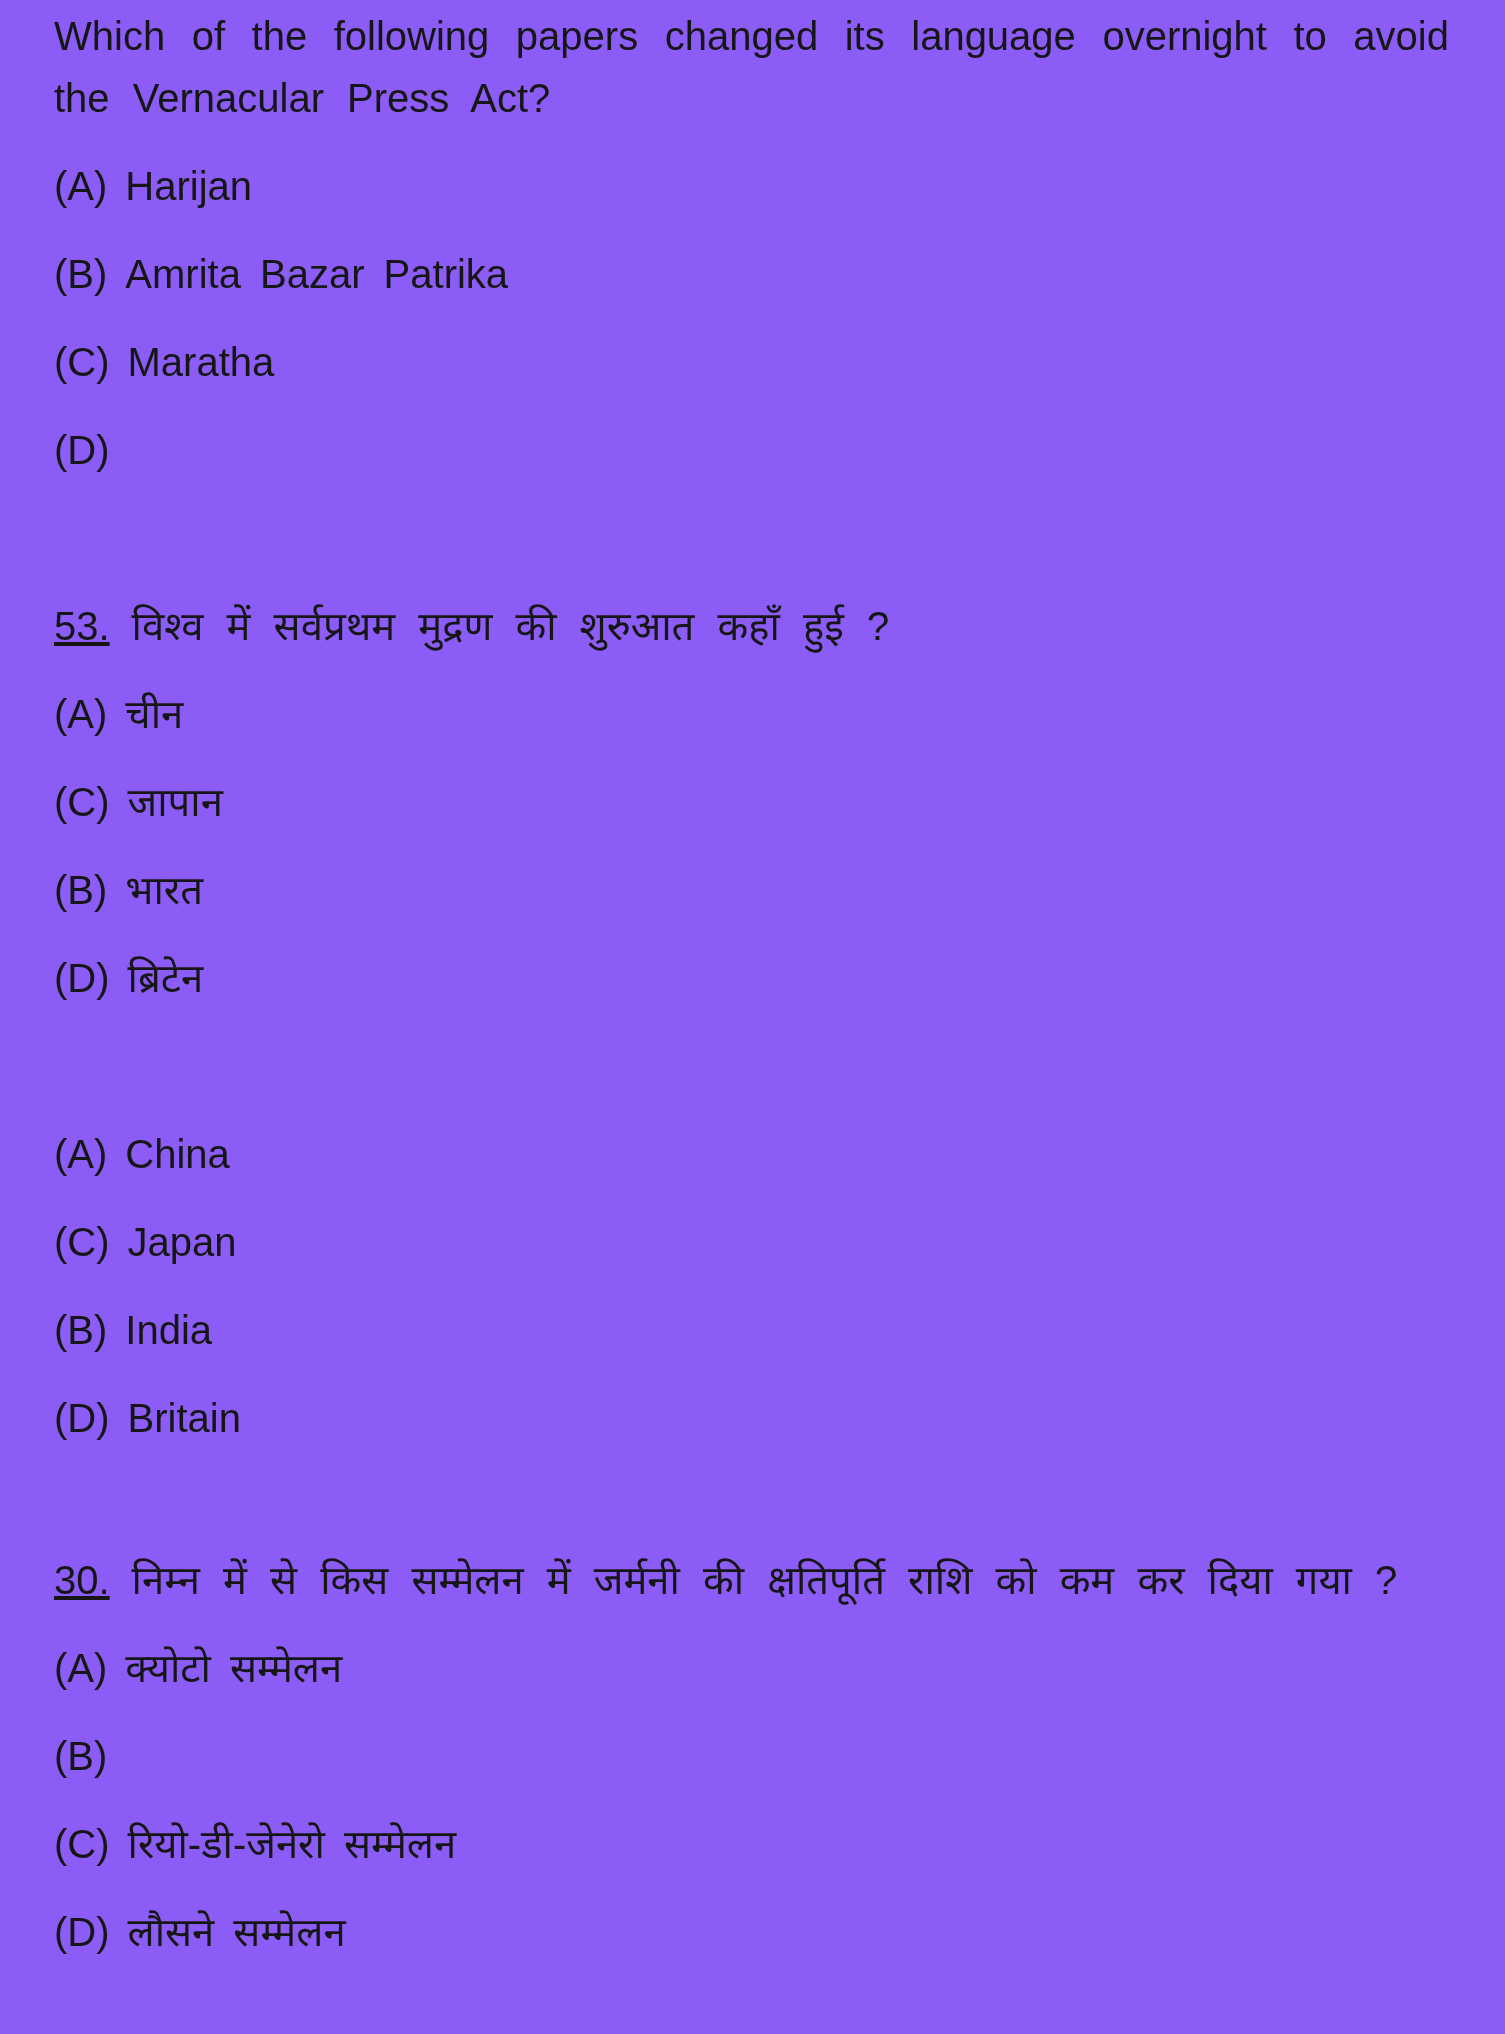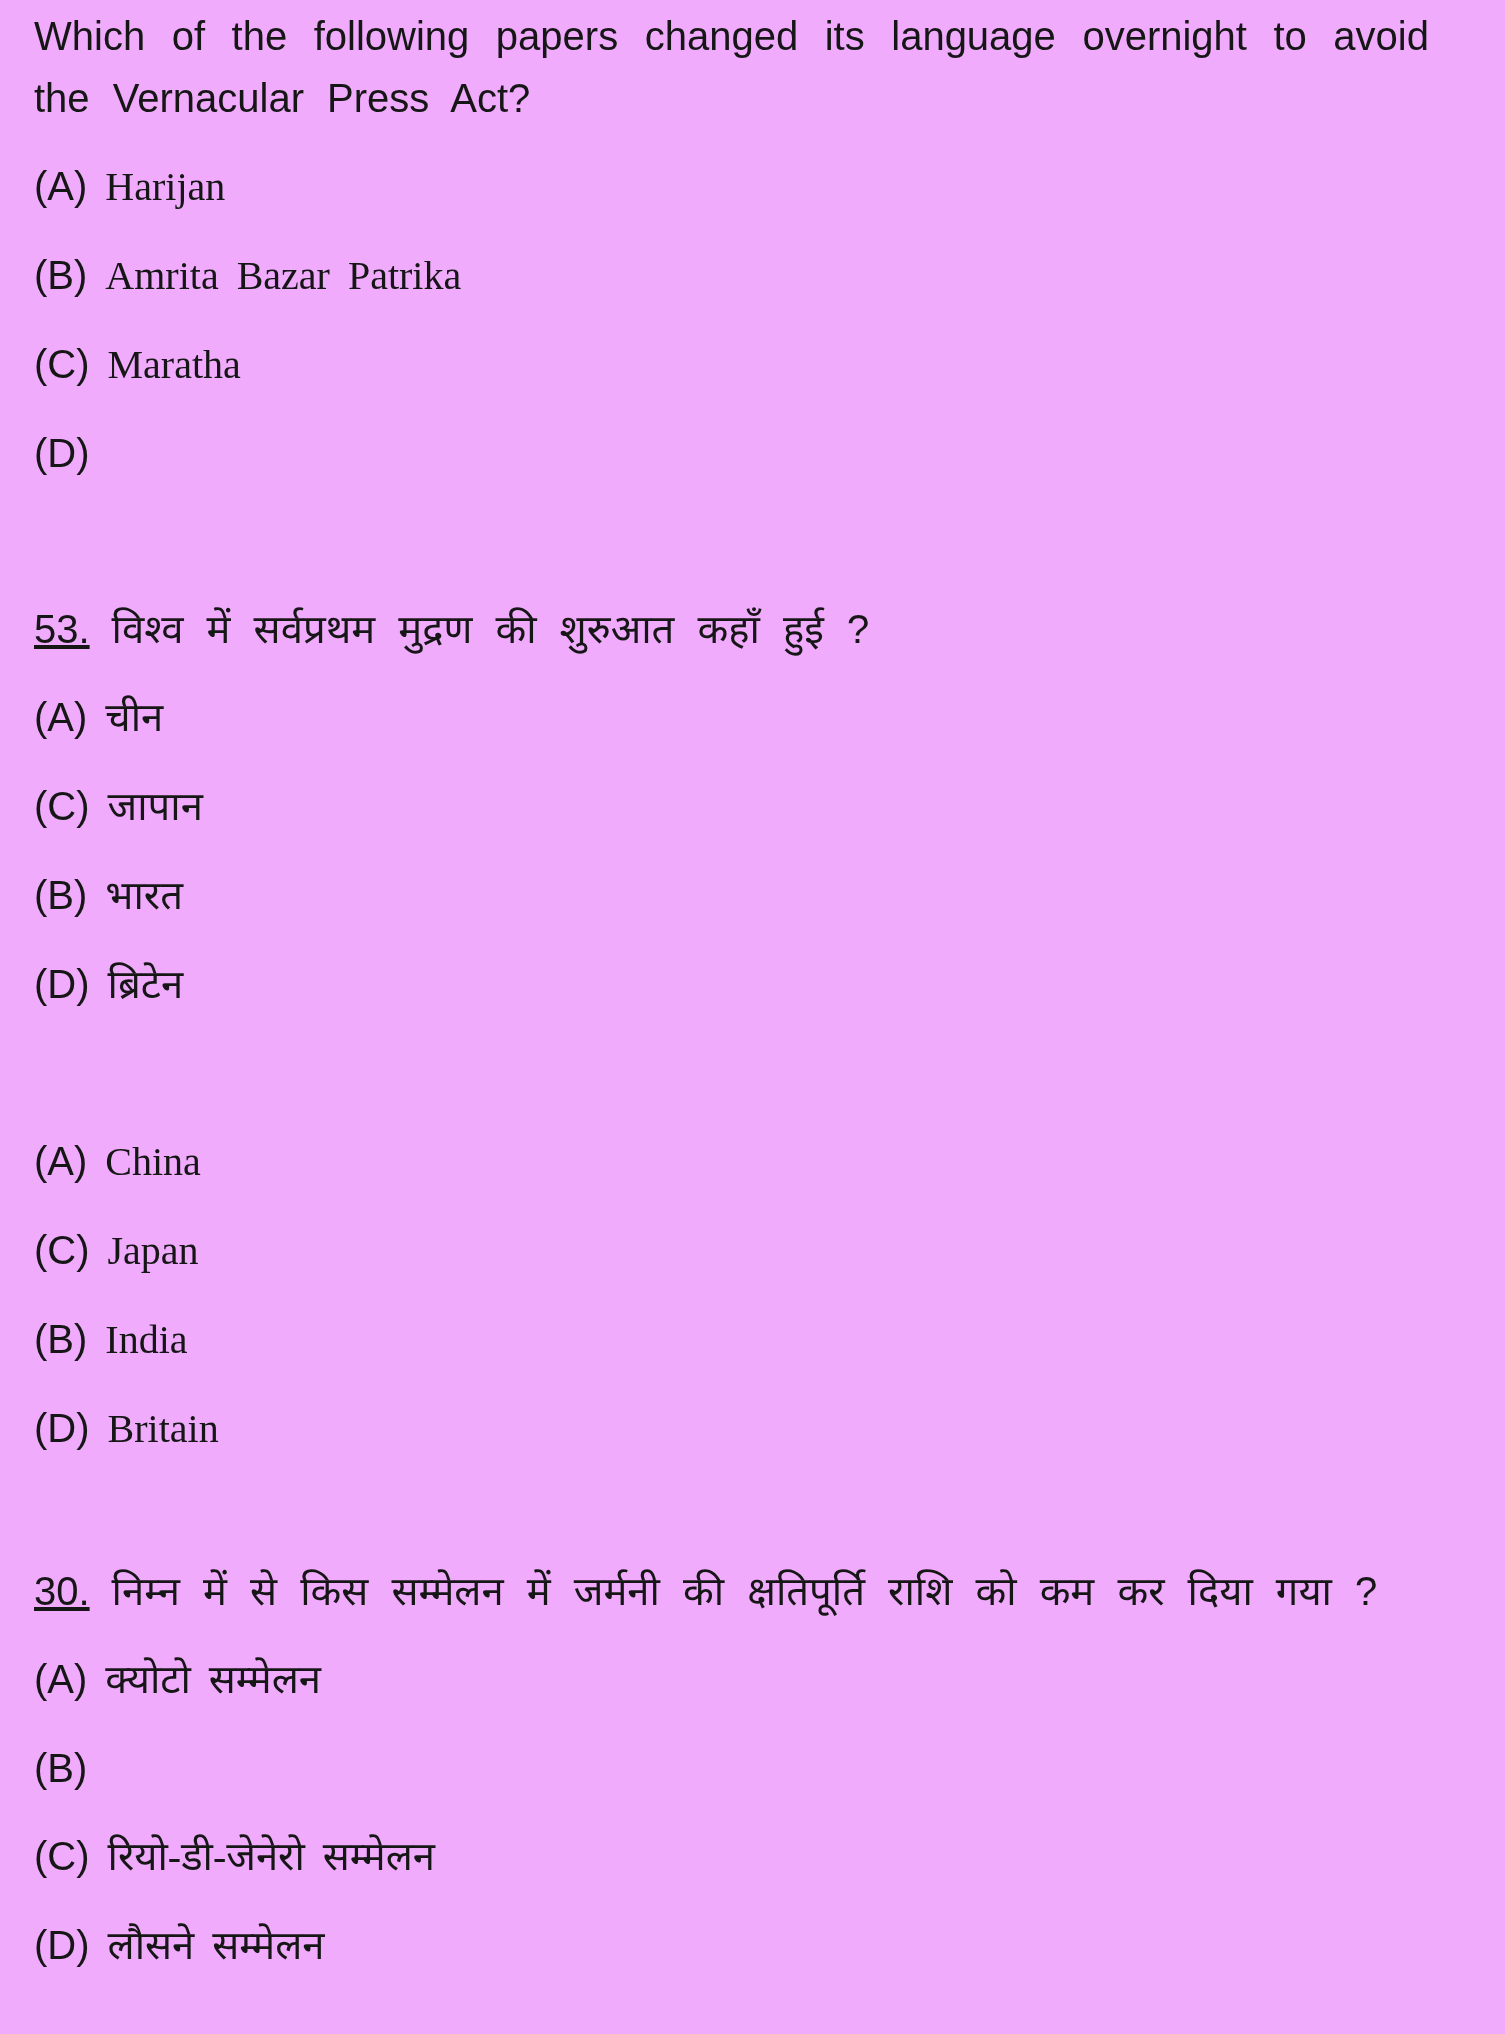--- a/index.html
+++ b/index.html
@@ -5,22 +5,22 @@
   html, body {
     margin: 0;
     padding: 0;
     background: #ffffff;
   }
   .page {
     position: relative;
     width: 1505px;
     height: 2034px;
     box-sizing: border-box;
-    padding: 5px 42px 0 34px;
-    background: #f0abfc;
+    padding: 5px 42px 0 54px;
+    background: #8b5cf6;
     color: #161616;
     font-family: "Liberation Sans", "DejaVu Sans", sans-serif;
     overflow: hidden;
   }
   .qtext {
     margin: 0;
     max-width: 1395px;
     font-size: 40px;
     line-height: 62px;
     text-align: justify;
@@ -34,21 +34,21 @@
   .option {
     display: flex;
     align-items: baseline;
     gap: 18px;
     margin-top: 26px;
     font-size: 40px;
     line-height: 62px;
     word-spacing: 8px;
   }
   .olabel { flex: 0 0 auto; }
-  .otext { flex: 0 1 auto; font-family: Liberation Serif, serif; }
+  .otext { flex: 0 1 auto; }
   .question-block { margin: 0; }
   .block-gap { margin-top: 114px; }
   .block-gap-sm { margin-top: 100px; }
   .first-opt-gap { margin-top: 26px; }
 </style>
 </head>
 <body>
 
 <div class="page">
 

